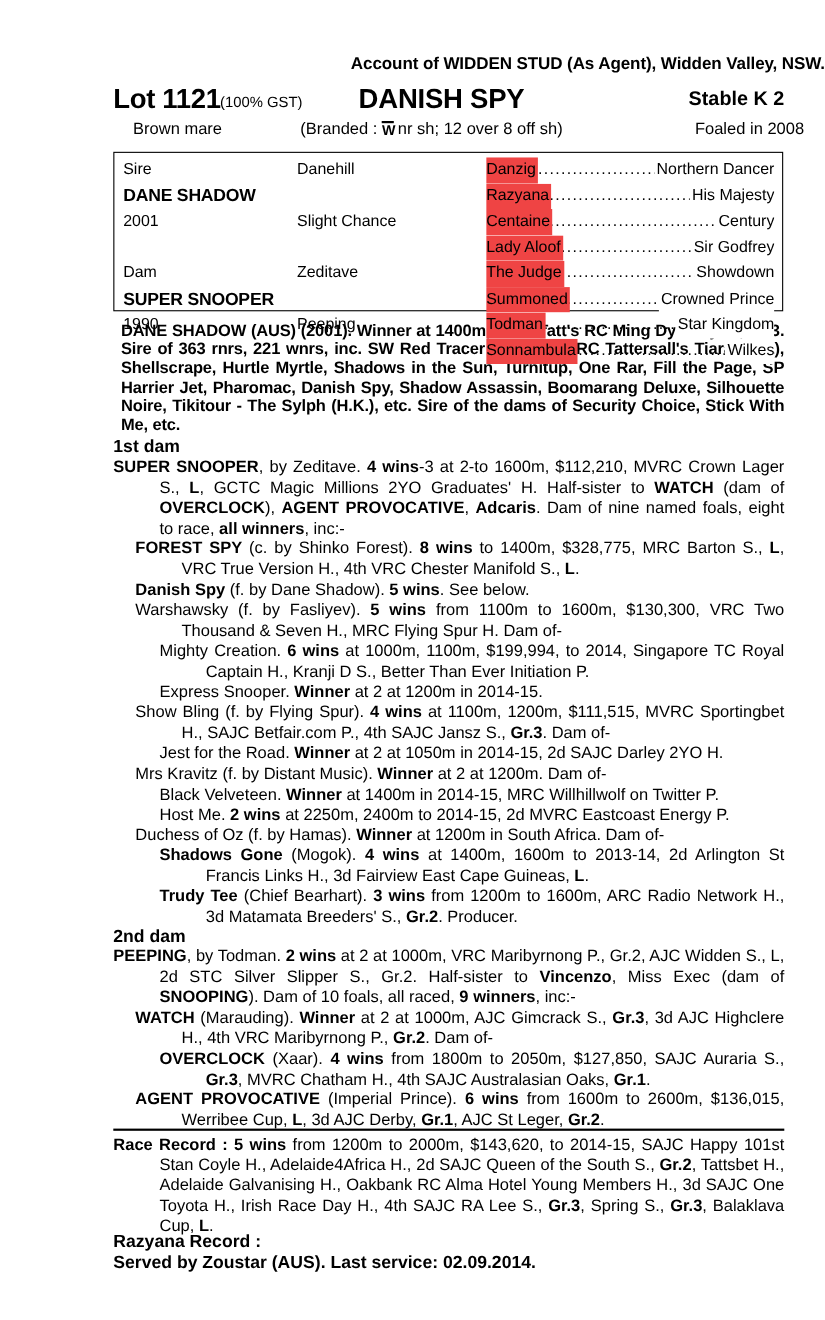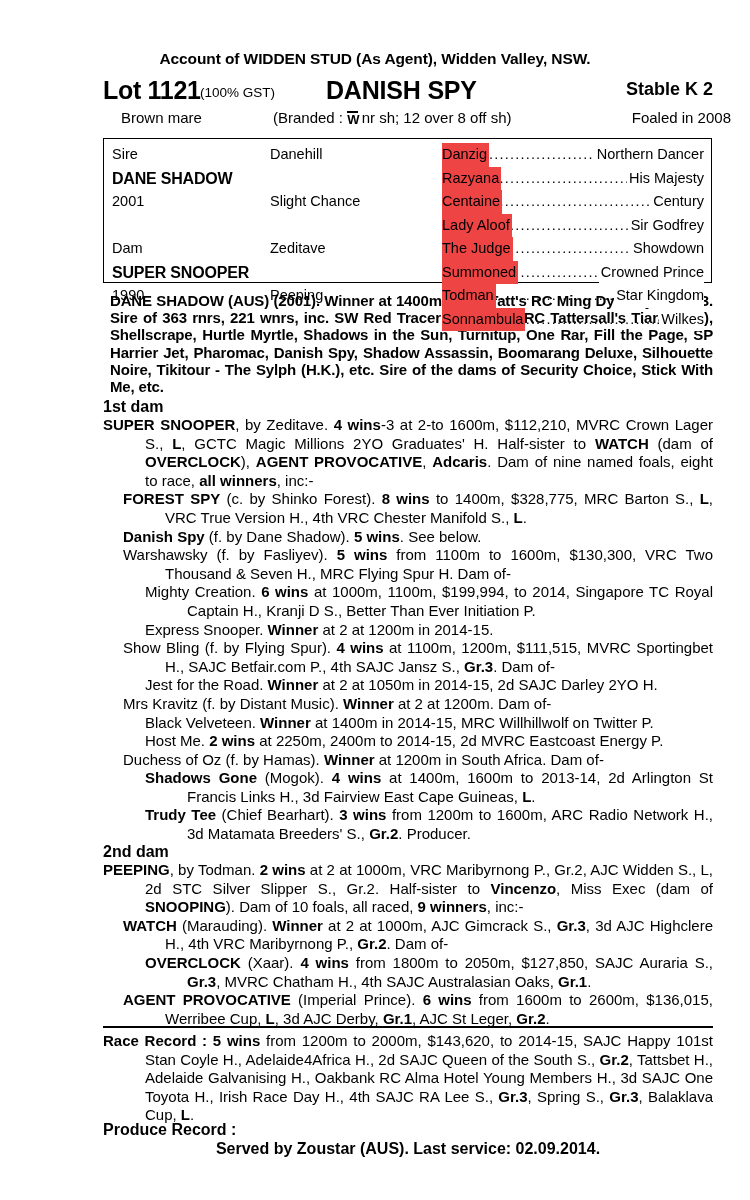--- a/index.html
+++ b/index.html
@@ -20,21 +20,21 @@
     left: 0; top: 0;
     width: 750px;
     height: 1200px;
   }
 
   
   .account-line {
     position: absolute;
     left: 0; top: 50px;
     width: 750px;
-    text-align: center;
+    text-align: right;
     font-weight: bold;
     font-size: 15.5px;
     letter-spacing: -0.1px;
   }
   .lot-row {
     position: absolute;
     left: 103px; top: 76px;
     width: 610px;
     height: 28px;
   }
@@ -180,21 +180,20 @@
   .produce-head {
     position: absolute;
     left: 103px; top: 1121px;
     font-size: 16px;
     font-weight: bold;
   }
   .produce-line {
     position: absolute;
     left: 103px; top: 1140px;
     width: 610px;
-    text-align: center;
     font-size: 16px;
     font-weight: bold;
   }
 </style>
 </head>
 <body>
 
 <div class="page">
 
   <div class="account-line">Account of WIDDEN STUD (As Agent), Widden Valley, NSW.</div>
@@ -310,16 +309,16 @@
       <p class="lv2"><b>OVERCLOCK</b> (Xaar). <b>4 wins</b> from 1800m to 2050m, $127,850, SAJC Auraria S., <b>Gr.3</b>, MVRC Chatham H., 4th SAJC Australasian Oaks, <b>Gr.1</b>.</p>
       <p class="lv1"><b>AGENT PROVOCATIVE</b> (Imperial Prince). <b>6 wins</b> from 1600m to 2600m, $136,015, Werribee Cup, <b>L</b>, 3d AJC Derby, <b>Gr.1</b>, AJC St Leger, <b>Gr.2</b>.</p>
     </div>
 
   <div class="rule" id="rule-race"></div>
 
   <div class="race-blk">
     <p id="race-text"><b>Race Record : 5 wins</b> from 1200m to 2000m, $143,620, to 2014-15, SAJC Happy 101st Stan Coyle H., Adelaide4Africa H., 2d SAJC Queen of the South S., <b>Gr.2</b>, Tattsbet H., Adelaide Galvanising H., Oakbank RC Alma Hotel Young Members H., 3d SAJC One Toyota H., Irish Race Day H., 4th SAJC RA Lee S., <b>Gr.3</b>, Spring S., <b>Gr.3</b>, Balaklava Cup, <b>L</b>.</p>
   </div>
 
-  <div class="produce-head">Produce Record :</div>
+  <div class="produce-head">Razyana Record :</div>
   <div class="produce-line">Served by Zoustar (AUS). Last service: 02.09.2014.</div>
 
 </div>
 
 </body></html>

